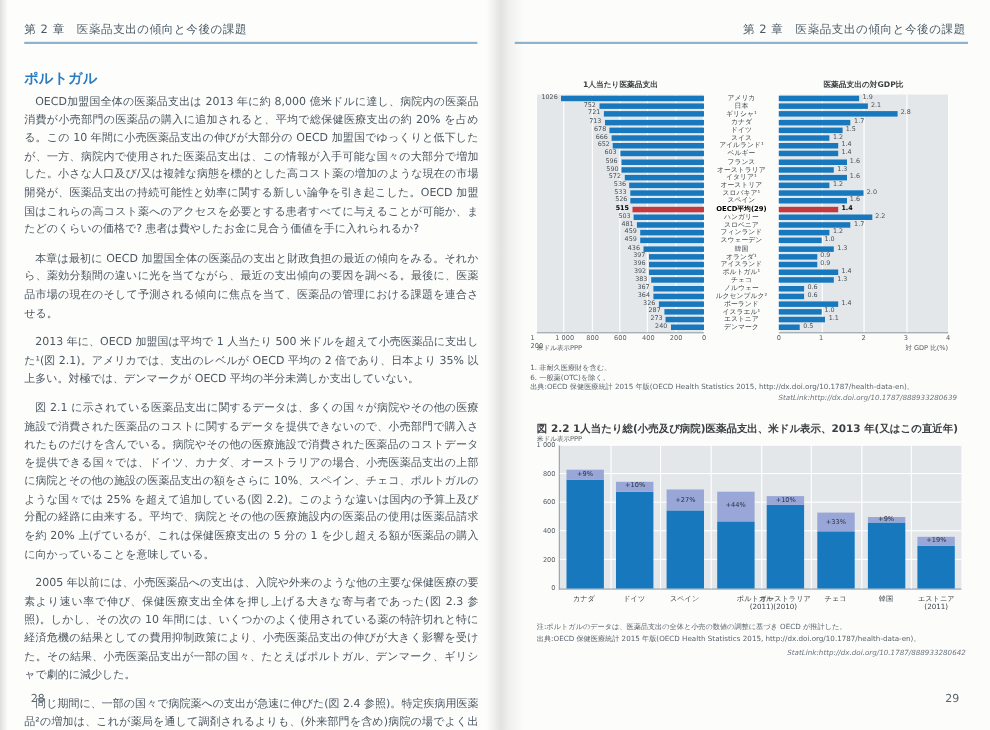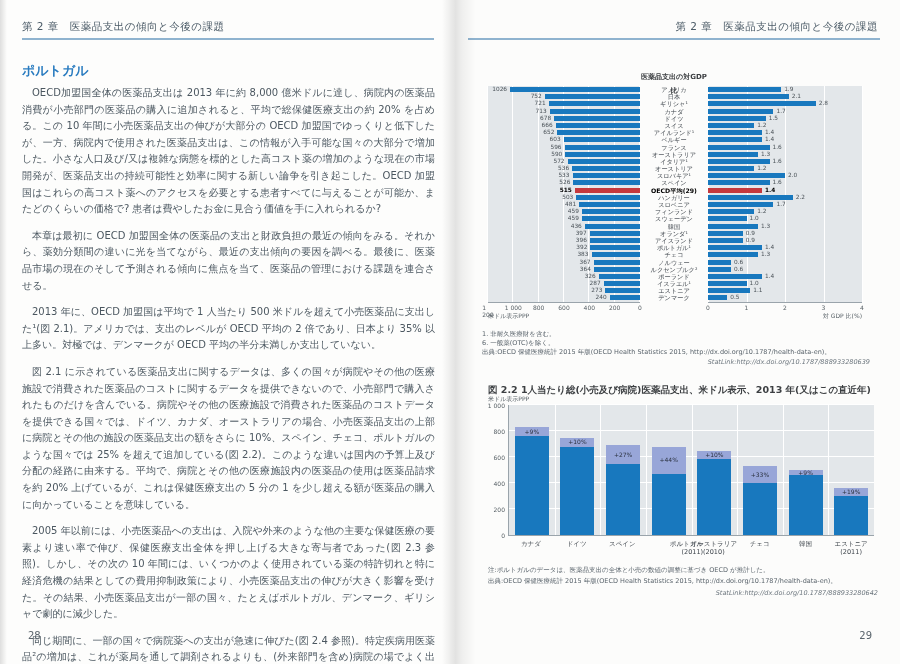--- a/index.html
+++ b/index.html
@@ -65,20 +65,21 @@
     <div class="pageno" style="left:28px;">28</div>
   </div>
 
   <div class="page page-right">
     <div class="running-head" style="right:22px;">第 2 章　医薬品支出の傾向と今後の課題</div>
     <div class="head-rule" style="left:18px;width:412px;"></div>
 
 
     <div class="fig21">
       <div class="f21-titles">
+        <div class="f21-panel-title">1人当たり医薬品支出</div>
         <div></div>
         <div class="f21-panel-title">医薬品支出の対GDP比</div>
       </div>
       <div class="f21-grid">
         <div class="f21-plot" id="f21L">
             <div style="position: absolute; top: 0px; bottom: 0px; width: 1px; background: rgb(255, 255, 255); right: 0%;"></div>
             <div style="position: absolute; top: 0px; bottom: 0px; width: 1px; background: rgb(255, 255, 255); right: 16.6667%;"></div>
             <div style="position: absolute; top: 0px; bottom: 0px; width: 1px; background: rgb(255, 255, 255); right: 33.3333%;"></div>
             <div style="position: absolute; top: 0px; bottom: 0px; width: 1px; background: rgb(255, 255, 255); right: 50%;"></div>
             <div style="position: absolute; top: 0px; bottom: 0px; width: 1px; background: rgb(255, 255, 255); right: 66.6667%;"></div>

